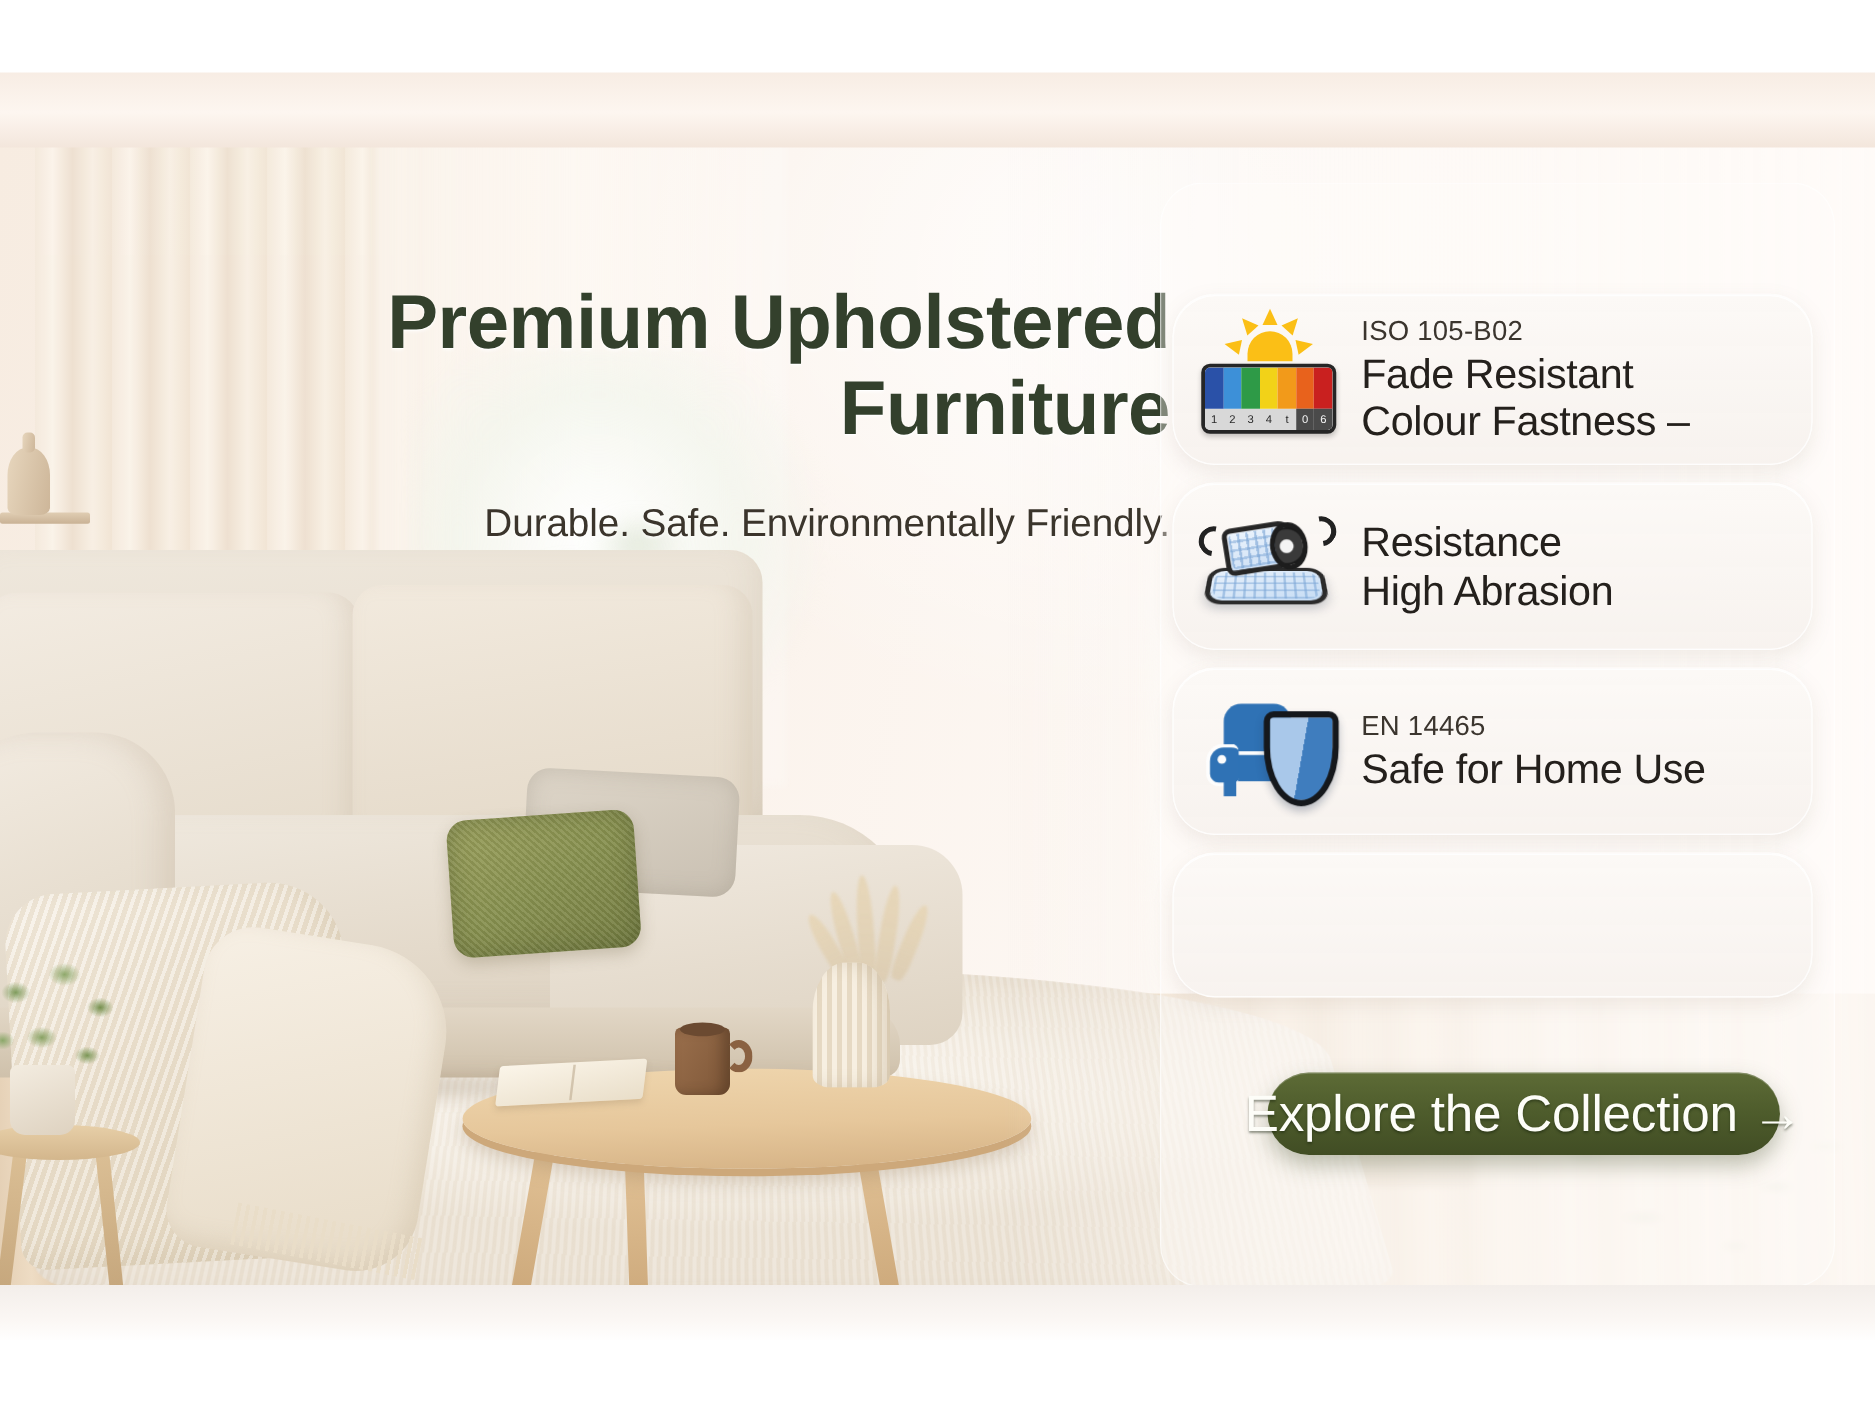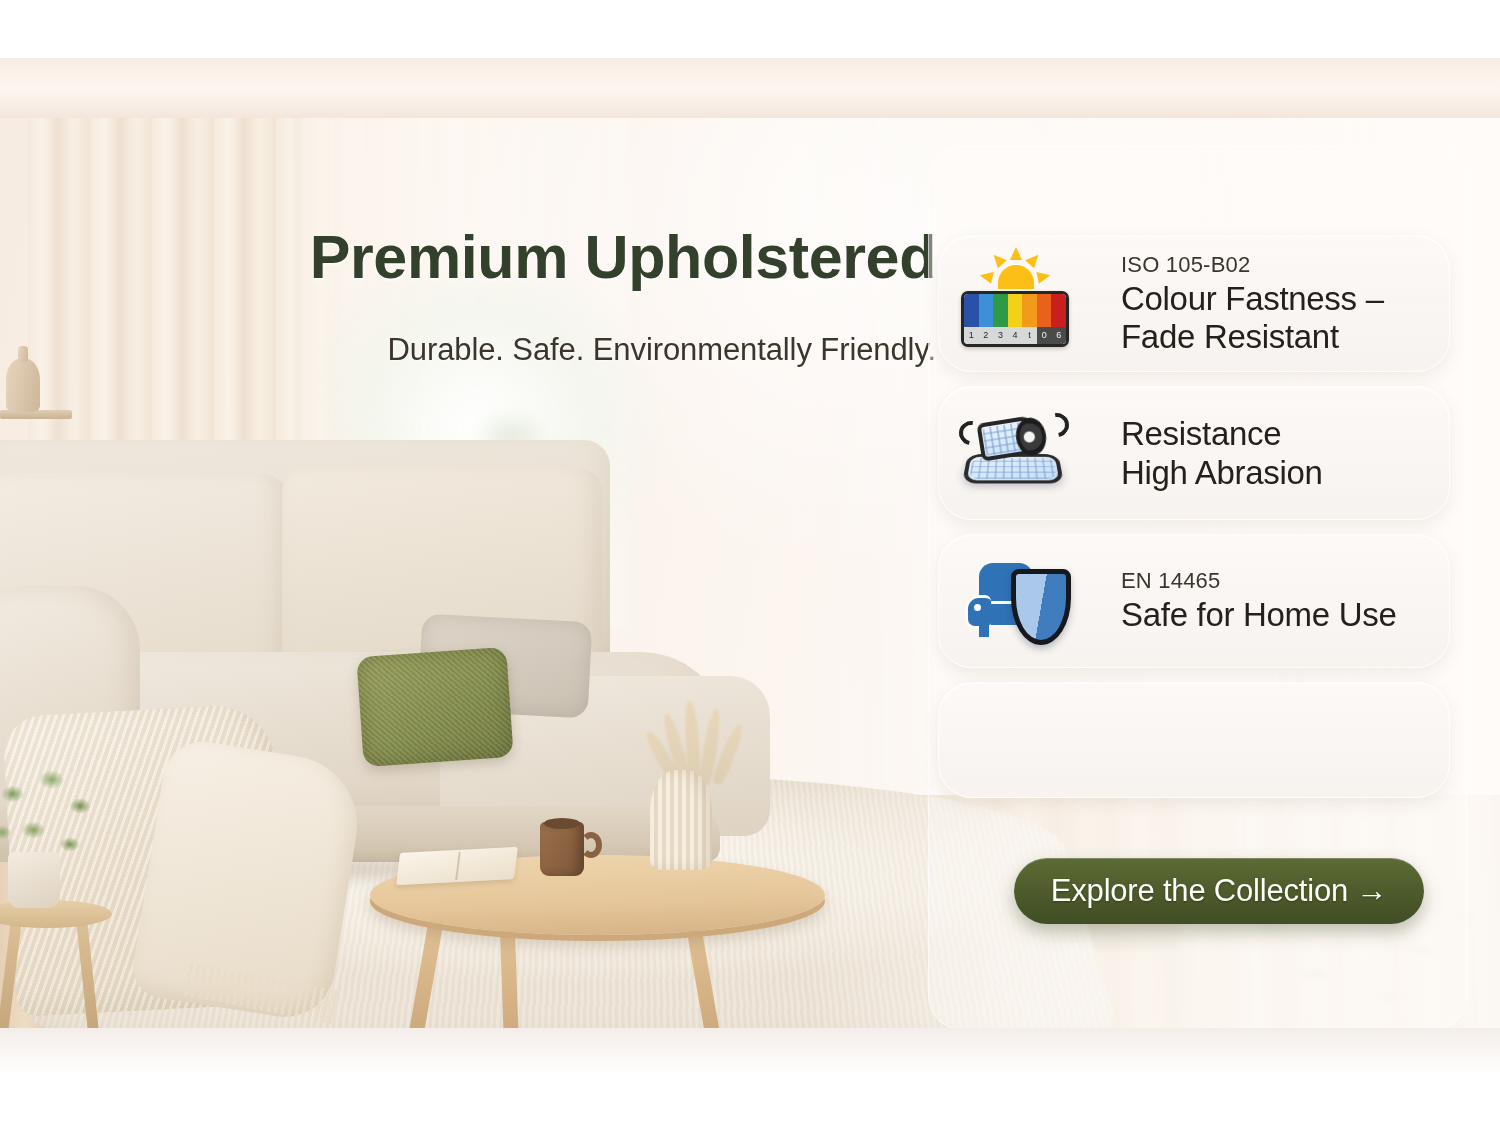--- a/index.html
+++ b/index.html
@@ -404,21 +404,21 @@
     display: flex; align-items: center; gap: 14px;
     background: linear-gradient(180deg, rgba(252,249,246,.97) 0%, rgba(247,242,238,.95) 100%);
     border: 1px solid rgba(255,255,255,.8);
     border-radius: 34px;
     padding: 14px 20px 14px 18px;
     box-shadow: 0 6px 16px rgba(150,125,105,.13), inset 0 1px 0 rgba(255,255,255,.9);
     margin-bottom: 14px;
     min-height: 116px;
   }
   .card-icon { flex: 0 0 118px; height: 104px; position: relative; }
-  .card-text { flex: 1 1 auto; padding-top: 2px; margin-left: 32px; }
+  .card-text { flex: 1 1 auto; padding-top: 2px; }
   .card-label {
     font-size: 22px; color: #3b352e; letter-spacing: .2px; margin-bottom: 2px;
   }
   .card-title {
     font-size: 33px; line-height: 1.16; color: #24201c; letter-spacing: -.3px;
   }
 
   
   .sun { position: absolute; left: 30px; top: 2px; width: 56px; height: 36px; }
   .sun-core {
@@ -549,21 +549,21 @@
   
   .cta {
     position: absolute; left: 1014px; top: 858px; width: 410px; height: 66px;
     border-radius: 34px;
     background: linear-gradient(180deg,#5d6b36 0%,#4e5c2c 48%,#414d24 100%);
     box-shadow: 0 8px 18px rgba(70,80,45,.35), inset 0 1px 0 rgba(255,255,255,.22);
     display: flex; align-items: center; justify-content: center;
     z-index: 40; cursor: pointer; border: none;
   }
   .cta-label {
-    color: #fdfdf8; font-size: 31px; letter-spacing: -.2px;
+    color: #fdfdf8; font-size: 41px; letter-spacing: -.2px;
     text-shadow: 0 1px 2px rgba(20,30,10,.45);
     white-space: nowrap;
     text-align: center;
   }
 </style>
 </head>
 <body>
 
 <div id="banner">
 
@@ -650,20 +650,21 @@
   </div>
 
   <div class="band-top"></div>
   <div class="band-bottom"></div>
   <div class="matte-top"></div>
   <div class="matte-bottom"></div>
 
   <div class="copy">
     <div class="headline">
       <div>Premium Upholstered</div>
+      <div>Furniture</div>
     </div>
     <div class="subhead">Durable. Safe. Environmentally Friendly.</div>
   </div>
 
   <div class="panel"></div>
 
   <div class="cards">
 
     <div class="card">
       <div class="card-icon">
@@ -692,22 +693,22 @@
             <span>4</span>
             <span>t</span>
             <span class="dark">0</span>
             <span class="dark">6</span>
           </div>
         </div>
       </div>
       <div class="card-text">
         <div class="card-label">ISO 105-B02</div>
         <div class="card-title">
+          <div>Fade Resistant</div>
           <div>Colour Fastness –</div>
-          <div>Fade Resistant</div>
         </div>
       </div>
     </div>
 
     <div class="card">
       <div class="card-icon">
         <div class="pad">
             <div class="pad-tex"></div>
           </div>
         <div class="arrow-l"></div>

